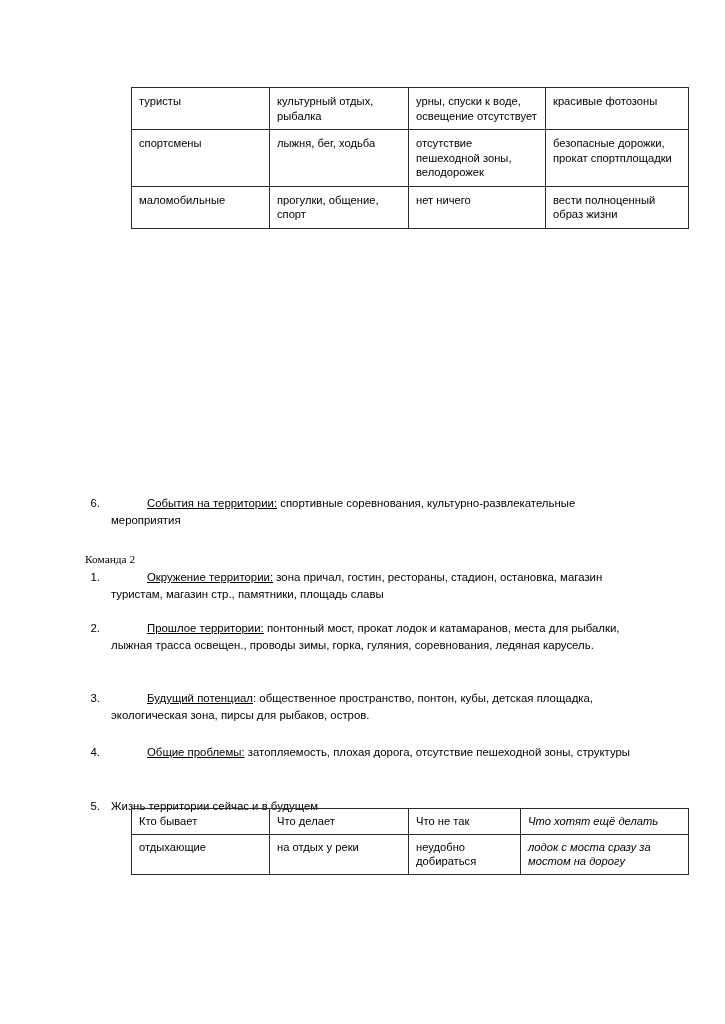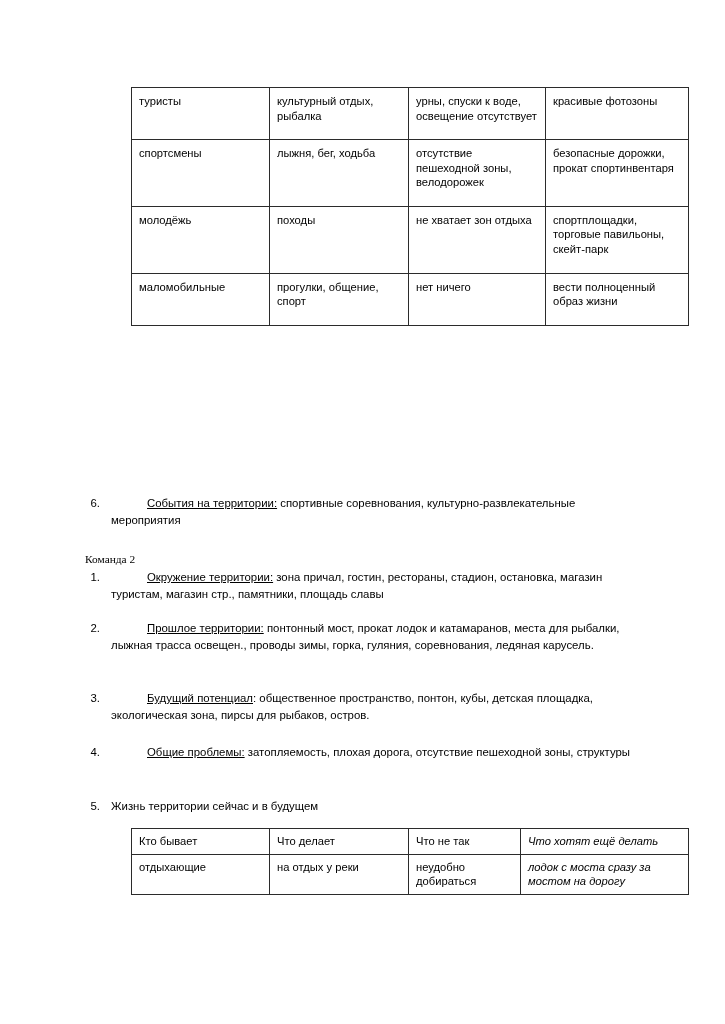--- a/index.html
+++ b/index.html
@@ -29,41 +29,41 @@
   table.doc-table {
     border-collapse: collapse;
     table-layout: fixed;
     position: absolute;
     font-size: 11.2px;
     line-height: 1.30;
   }
   table.doc-table td {
     border: 1px solid #2b2b2b;
     vertical-align: top;
-    padding: 6px 6px 16px 7px;
+    padding: 6px 6px 6px 7px;
     word-wrap: break-word;
     overflow-wrap: break-word;
     hyphens: none;
   }
 
   
   #table-audiences {
     left: 131px;
     top: 87px;
     width: 501px;
   }
   #table-audiences .c0 { width: 124px; }
   #table-audiences .c1 { width: 125px; }
   #table-audiences .c2 { width: 123px; }
   #table-audiences .c3 { width: 129px; }
 
   
   #table-life {
     left: 131px;
-    top: 828px;
+    top: 808px;
     width: 501px;
     border-radius: 30px;
   }
   #table-life .c0 { width: 124px; }
   #table-life .c1 { width: 125px; }
   #table-life .c2 { width: 98px; }
   #table-life .c3 { width: 154px; font-style: italic; }
   #table-life td { padding: 5px 6px 5px 7px; }
   .heading {
     position: absolute;
@@ -106,27 +106,21 @@
       <tr>
         <td class="c0">туристы</td>
         <td class="c1">культурный отдых, рыбалка</td>
         <td class="c2">урны, спуски к воде, освещение отсутствует</td>
         <td class="c3">красивые фотозоны</td>
       </tr>
       <tr>
         <td class="c0">спортсмены</td>
         <td class="c1">лыжня, бег, ходьба</td>
         <td class="c2">отсутствие пешеходной зоны, велодорожек</td>
-        <td class="c3">безопасные дорожки, прокат спортинвентаря</td>
-      </tr>
-      <tr>
-        <td class="c0">молодёжь</td>
-        <td class="c1">походы</td>
-        <td class="c2">не хватает зон отдыха</td>
-        <td class="c3">спортплощадки, торговые павильоны, скейт-парк</td>
+        <td class="c3">безопасные дорожки, прокат спортплощадки</td>
       </tr>
       <tr>
         <td class="c0">маломобильные</td>
         <td class="c1">прогулки, общение, спорт</td>
         <td class="c2">нет ничего</td>
         <td class="c3">вести полноценный образ жизни</td>
       </tr>
     </tbody>
   </table>
 

